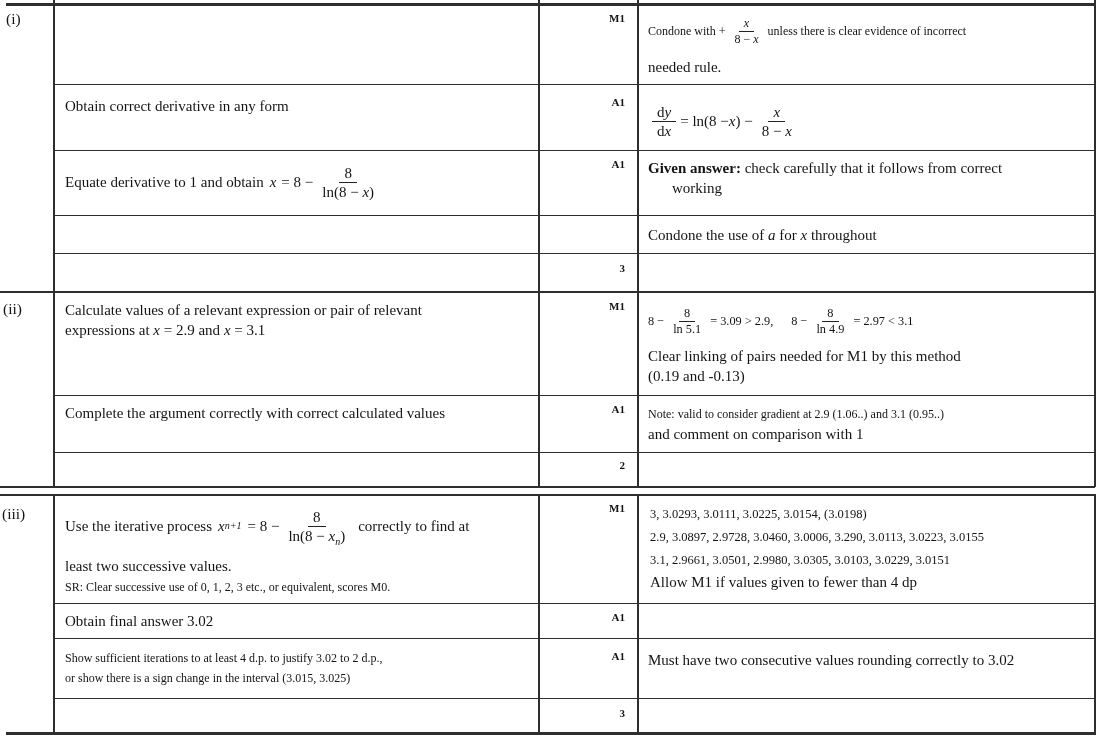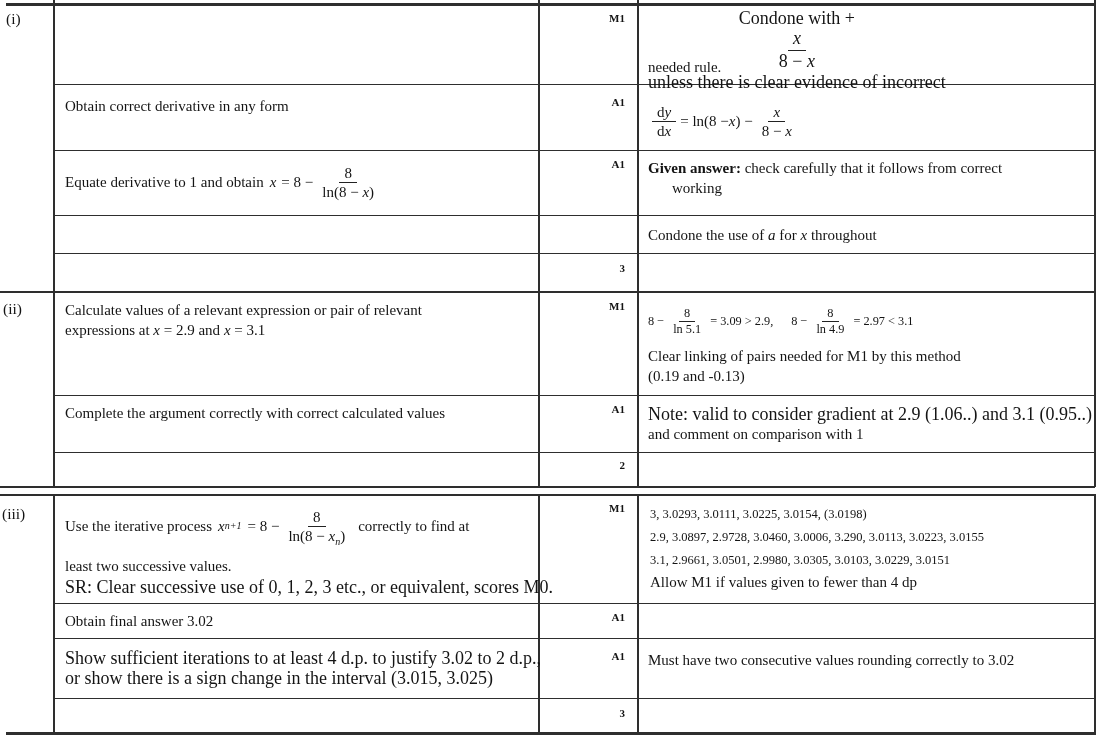--- a/index.html
+++ b/index.html
@@ -11,21 +11,21 @@
   .mark{position:absolute;left:538px;width:87px;text-align:right;font-weight:bold;font-size:11px;}
   .plabel{position:absolute;font-size:15.5px;}
   .fline{display:flex;align-items:center;white-space:nowrap;}
   .frac{display:inline-flex;flex-direction:column;align-items:center;vertical-align:middle;margin:0 4px;}
   .ftop{padding:0 5px;border-bottom:1.2px solid #222;text-align:center;line-height:1.2;}
   .fbot{padding:0 5px;text-align:center;line-height:1.2;}
   .v{font-style:italic;}
   .b{font-weight:bold;}
   .s{font-size:10px;font-style:italic;vertical-align:-4px;line-height:0;}
   .nw{white-space:nowrap;}
-  .tight{font-size:18px;flex-direction:column;}
+  .tight{font-size:12px;}
   .smallf{font-size:12.3px;line-height:15px;}
   .vals{font-size:12.5px;line-height:16px;white-space:nowrap;}
   .gap{margin-left:18px;}
 </style>
 </head>
 <body>
 
 <div class="sheet">
 
   <div class="vl" style="left:53px;top:0;height:487px"></div>

